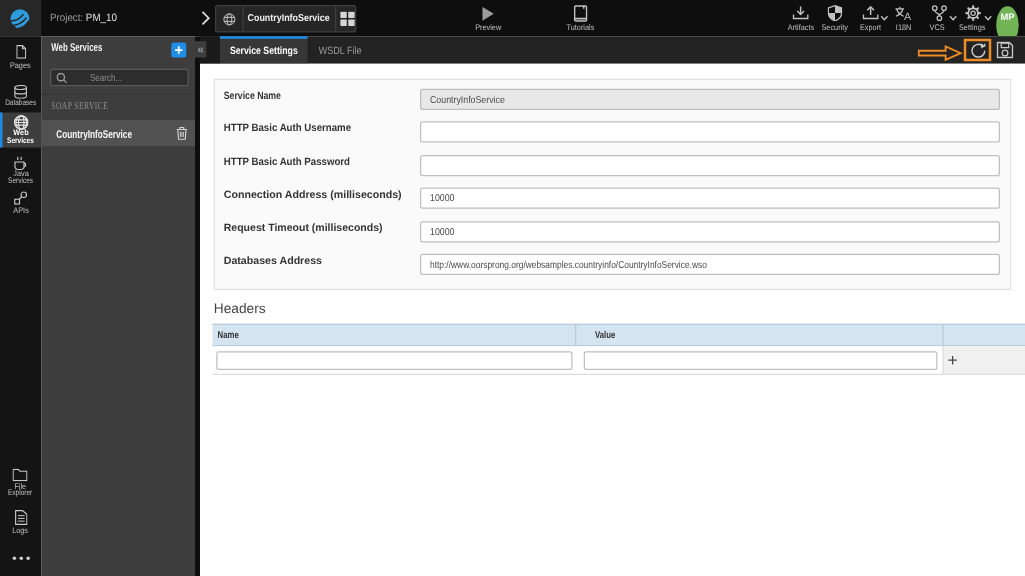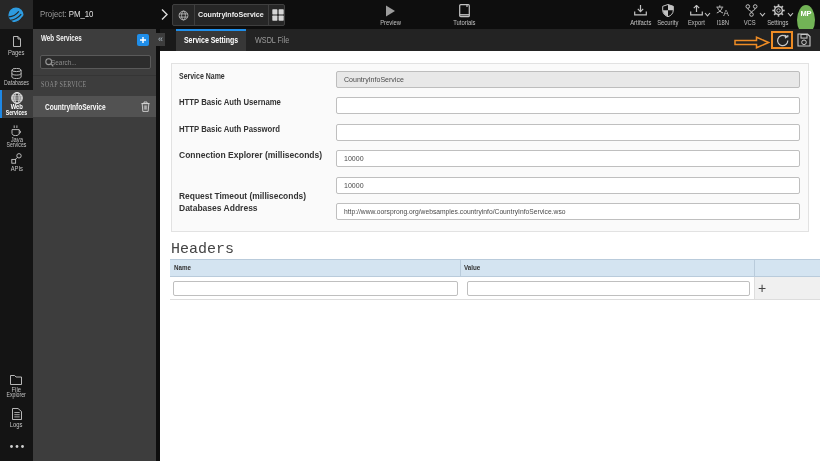--- a/index.html
+++ b/index.html
@@ -183,21 +183,21 @@
     <svg width="12" height="12" viewBox="0 0 12 12">
       <path d="M6 3 V9 M3 6 H9" stroke="#fff" stroke-width="1.4"></path>
     </svg>
   </div>
 
 <div class="abs" style="left:40px;top:55px;width:111px;height:14px;background:#2d2d2d;border:1px solid #5a5a5a;border-radius:2px;"></div>
 <svg class="abs" style="left:45px;top:58px" width="9" height="9" viewBox="0 0 9 9">
     <circle cx="3.7" cy="3.7" r="2.9" stroke="#9a9a9a" stroke-width="1.1" fill="none"></circle>
     <path d="M5.9 5.9 L8.3 8.3" stroke="#9a9a9a" stroke-width="1.1"></path>
   </svg>
-<div class="abs" style="left:51px;top:58px;font-size:8px;color:#8d8d8d;"><span class="cx" style="transform:scaleX(0.80)">Search...</span></div>
+<div class="abs" style="left:72px;top:58px;font-size:8px;color:#8d8d8d;"><span class="cx" style="transform:scaleX(0.80)">Search...</span></div>
 
 <div class="abs" style="left:33px;top:75px;width:123px;height:1px;background:#353535;"></div>
 
 <div class="abs" style="left:41px;top:79px;font-size:8.5px;color:#8f8f8f;letter-spacing:0.5px;font-family:Liberation Serif, serif;"><span class="cx" style="transform:scaleX(0.71)">SOAP SERVICE</span></div>
 
 <div class="abs" style="left:33px;top:96px;width:123px;height:21px;background:#525252;"></div>
 <div class="abs" style="left:45px;top:102px;font-size:9px;font-weight:bold;color:#fafafa;"><span class="cx" style="transform:scaleX(0.73)">CountryInfoService</span></div>
 <svg class="abs" style="left:141px;top:101px" width="9" height="11" viewBox="0 0 9 11">
     <path d="M1.2 2.6 H7.8 L7.2 10.4 H1.8 Z" stroke="#d5d5d5" stroke-width="0.9" fill="none"></path>
     <path d="M0.4 2.6 H8.6 M3 2.2 V1 H6 V2.2" stroke="#d5d5d5" stroke-width="0.9" fill="none"></path>
@@ -234,34 +234,34 @@
 
 <div class="abs" style="left:179px;top:71px;font-size:8.5px;font-weight:bold;color:#333;"><span class="cx" style="transform:scaleX(0.82)">Service Name</span></div>
 <div class="abs" style="left:336px;top:71px;width:464px;height:17px;background:#e8e8e8;border:1px solid #bdbdbd;border-radius:2px;font-size:8px;color:#4a4a4a;line-height:15px;padding-left:7px;"><span class="cx" style="transform:scaleX(0.88)">CountryInfoService</span></div>
 
 <div class="abs" style="left:179px;top:97px;font-size:8.5px;font-weight:bold;color:#333;"><span class="cx" style="transform:scaleX(0.91)">HTTP Basic Auth Username</span></div>
 <div class="abs" style="left:336px;top:97px;width:464px;height:17px;background:#fff;border:1px solid #bfbfbf;border-radius:2px;"></div>
 
 <div class="abs" style="left:179px;top:124px;font-size:8.5px;font-weight:bold;color:#333;"><span class="cx" style="transform:scaleX(0.91)">HTTP Basic Auth Password</span></div>
 <div class="abs" style="left:336px;top:124px;width:464px;height:17px;background:#fff;border:1px solid #bfbfbf;border-radius:2px;"></div>
 
-<div class="abs" style="left:179px;top:150px;font-size:8.5px;font-weight:bold;color:#333;"><span class="cx" style="transform:scaleX(1)">Connection Explorer (milliseconds)</span></div>
+<div class="abs" style="left:179px;top:150px;font-size:8.5px;font-weight:bold;color:#333;"><span class="cx" style="transform:scaleX(1)">Connection Address (milliseconds)</span></div>
 <div class="abs" style="left:336px;top:150px;width:464px;height:17px;background:#fff;border:1px solid #bfbfbf;border-radius:2px;font-size:8px;color:#4a4a4a;line-height:15px;padding-left:7px;"><span class="cx" style="transform:scaleX(0.88)">10000</span></div>
 
-<div class="abs" style="left:179px;top:191px;font-size:8.5px;font-weight:bold;color:#333;"><span class="cx" style="transform:scaleX(0.99)">Request Timeout (milliseconds)</span></div>
+<div class="abs" style="left:179px;top:177px;font-size:8.5px;font-weight:bold;color:#333;"><span class="cx" style="transform:scaleX(0.99)">Request Timeout (milliseconds)</span></div>
 <div class="abs" style="left:336px;top:177px;width:464px;height:17px;background:#fff;border:1px solid #bfbfbf;border-radius:2px;font-size:8px;color:#4a4a4a;line-height:15px;padding-left:7px;"><span class="cx" style="transform:scaleX(0.88)">10000</span></div>
 
 <div class="abs" style="left:179px;top:203px;font-size:8.5px;font-weight:bold;color:#333;"><span class="cx" style="transform:scaleX(1)">Databases Address</span></div>
 <div class="abs" style="left:336px;top:203px;width:464px;height:17px;background:#fff;border:1px solid #bfbfbf;border-radius:2px;font-size:8px;color:#4a4a4a;line-height:15px;padding-left:7px;"><span class="cx" style="transform:scaleX(0.84)">http://www.oorsprong.org/websamples.countryinfo/CountryInfoService.wso</span></div>
 
-<div class="abs" style="left:171px;top:241px;font-size:15px;color:#444;font-family:Liberation Mono, monospace;">Headers</div>
+<div class="abs" style="left:171px;top:241px;font-size:11px;color:#444;">Headers</div>
 
 <div class="abs" style="left:170px;top:259px;width:650px;height:18px;background:#d4e4f1;border-top:1px solid #b9cbdb;border-bottom:1px solid #b9cbdb;"></div>
 <div class="abs" style="left:174px;top:263px;font-size:8px;font-weight:bold;color:#333;"><span class="cx" style="transform:scaleX(0.78)">Name</span></div>
-<div class="abs" style="left:464px;top:263px;font-size:8px;font-weight:bold;color:#333;text-decoration:underline;"><span class="cx" style="transform:scaleX(0.78)">Value</span></div>
+<div class="abs" style="left:476px;top:263px;font-size:8px;font-weight:bold;color:#333;text-decoration:underline;"><span class="cx" style="transform:scaleX(0.78)">Value</span></div>
 <div class="abs" style="left:460px;top:259px;width:1px;height:18px;background:#b9cbdb;"></div>
 <div class="abs" style="left:754px;top:259px;width:1px;height:18px;background:#b9cbdb;"></div>
 
 <div class="abs" style="left:170px;top:277px;width:650px;height:23px;background:#fff;border-bottom:1px solid #ddd;"></div>
 <div class="abs" style="left:754px;top:277px;width:66px;height:23px;background:#f0f0f0;border-left:1px solid #ddd;border-bottom:1px solid #ddd;"></div>
 <div class="abs" style="left:173px;top:281px;width:285px;height:15px;background:#fff;border:1px solid #bfbfbf;border-radius:2px;"></div>
 <div class="abs" style="left:467px;top:281px;width:283px;height:15px;background:#fff;border:1px solid #bfbfbf;border-radius:2px;"></div>
 <div class="abs" style="left:758px;top:280px;font-size:14px;color:#444;font-weight:normal;">+</div>
 
 </body></html>

